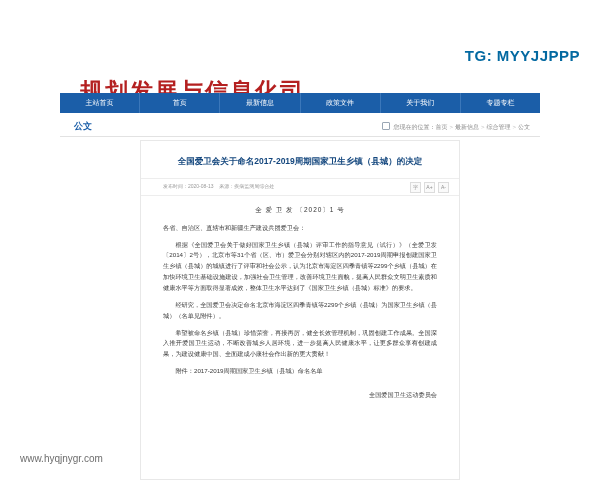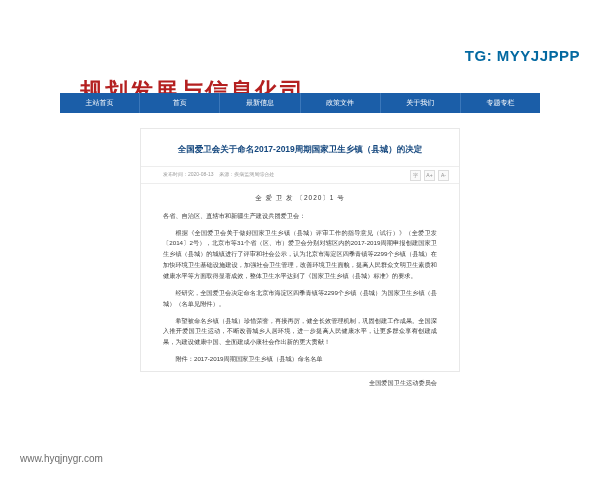--- a/index.html
+++ b/index.html
@@ -133,23 +133,23 @@
     border: 1px solid #9aa7b5;
     border-radius: 1px;
     margin-right: 3px;
     vertical-align: -1px;
   }
 
   
   .article {
     position: absolute;
     left: 140px;
-    top: 128px;
+    top: 140px;
     width: 320px;
-    height: 244px;
+    height: 340px;
     background: #ffffff;
     border: 1px solid #e8e8e8;
     box-sizing: border-box;
   }
   .article-title {
     margin: 14px 16px 0 16px;
     text-align: center;
     font-size: 8.5px;
     font-weight: bold;
     color: #14477e;
@@ -227,20 +227,26 @@
 
   <div class="navbar">
     <div class="nav-item">主站首页</div>
     <div class="nav-item">首页</div>
     <div class="nav-item">最新信息</div>
     <div class="nav-item">政策文件</div>
     <div class="nav-item">关于我们</div>
     <div class="nav-item">专题专栏</div>
   </div>
 
+  <div class="crumb-strip">
+    <div class="crumb-left">公文</div>
+    <div class="crumb-right">
+      <span class="home-icon"></span><span>您现在的位置：</span><span>首页</span><span class="sep">&gt;</span><span>最新信息</span><span class="sep">&gt;</span><span>综合管理</span><span class="sep">&gt;</span><span>公文</span>
+    </div>
+  </div>
 
   <div class="article">
     <div class="article-title">全国爱卫会关于命名2017-2019周期国家卫生乡镇（县城）的决定</div>
 
     <div class="article-meta">
       <div class="meta-left">
         <span>发布时间：2020-08-13</span>
         &nbsp;&nbsp;
         <span>来源：疾病监测局综合处</span>
       </div>

